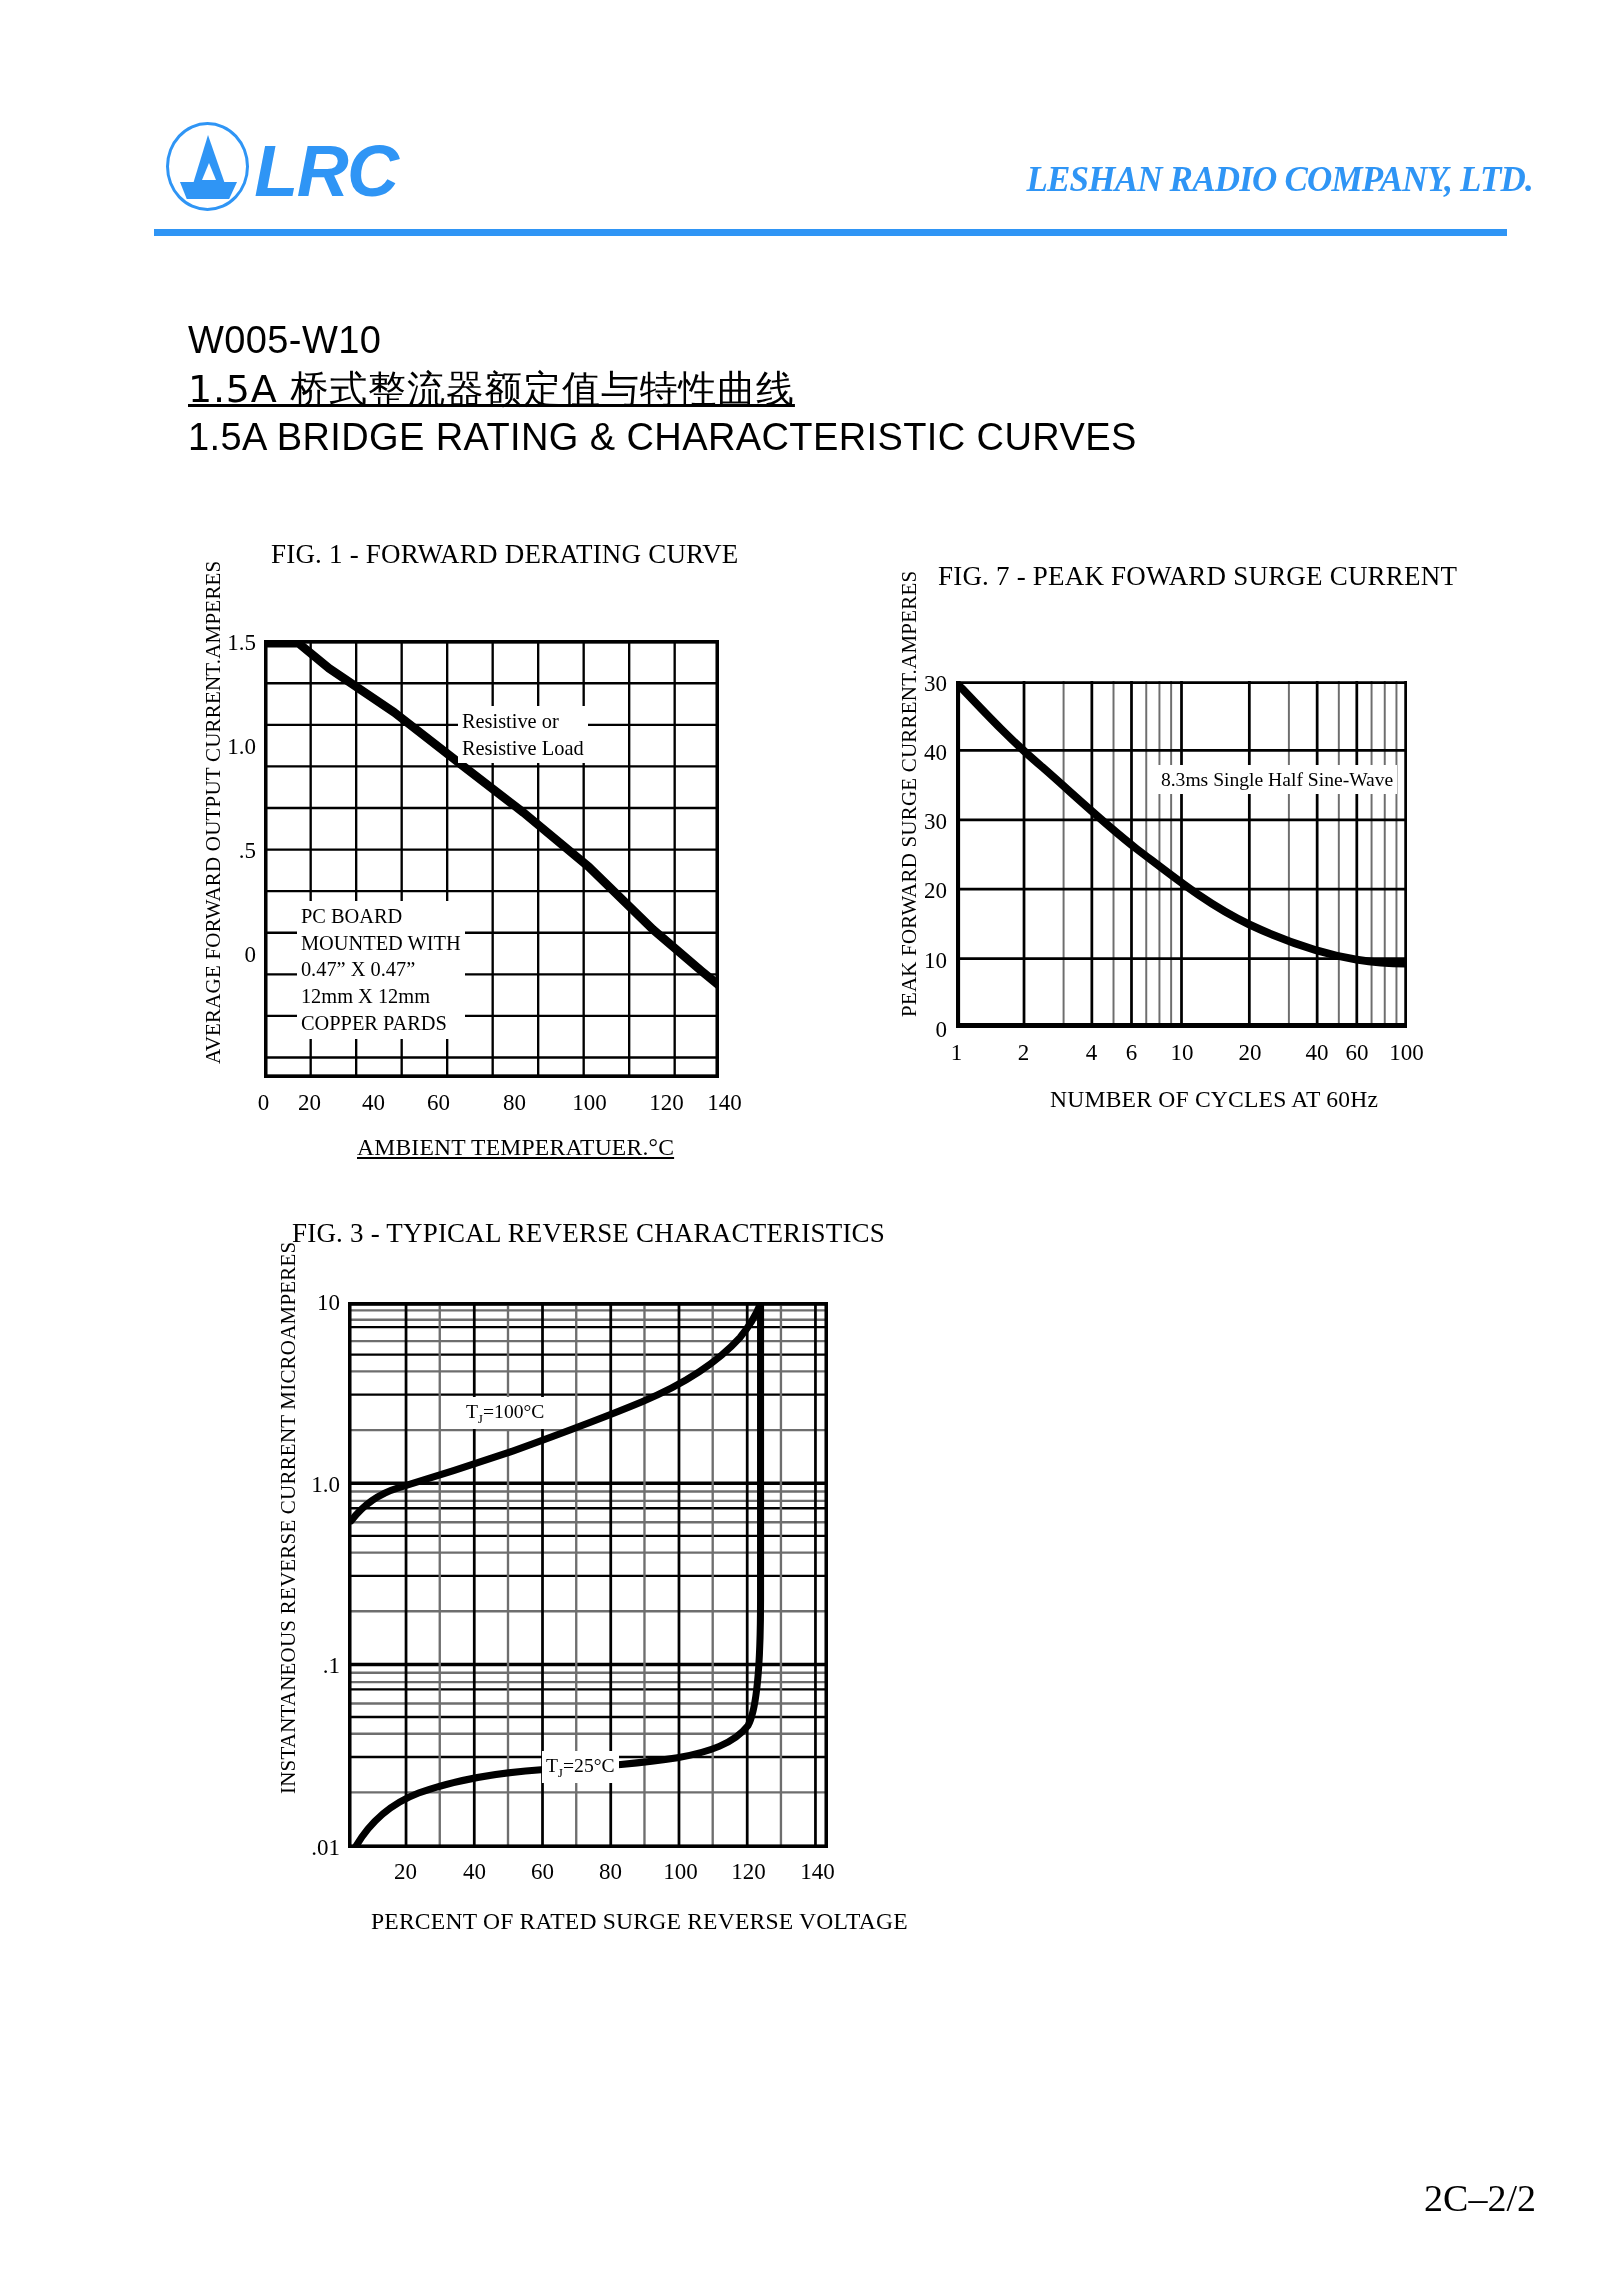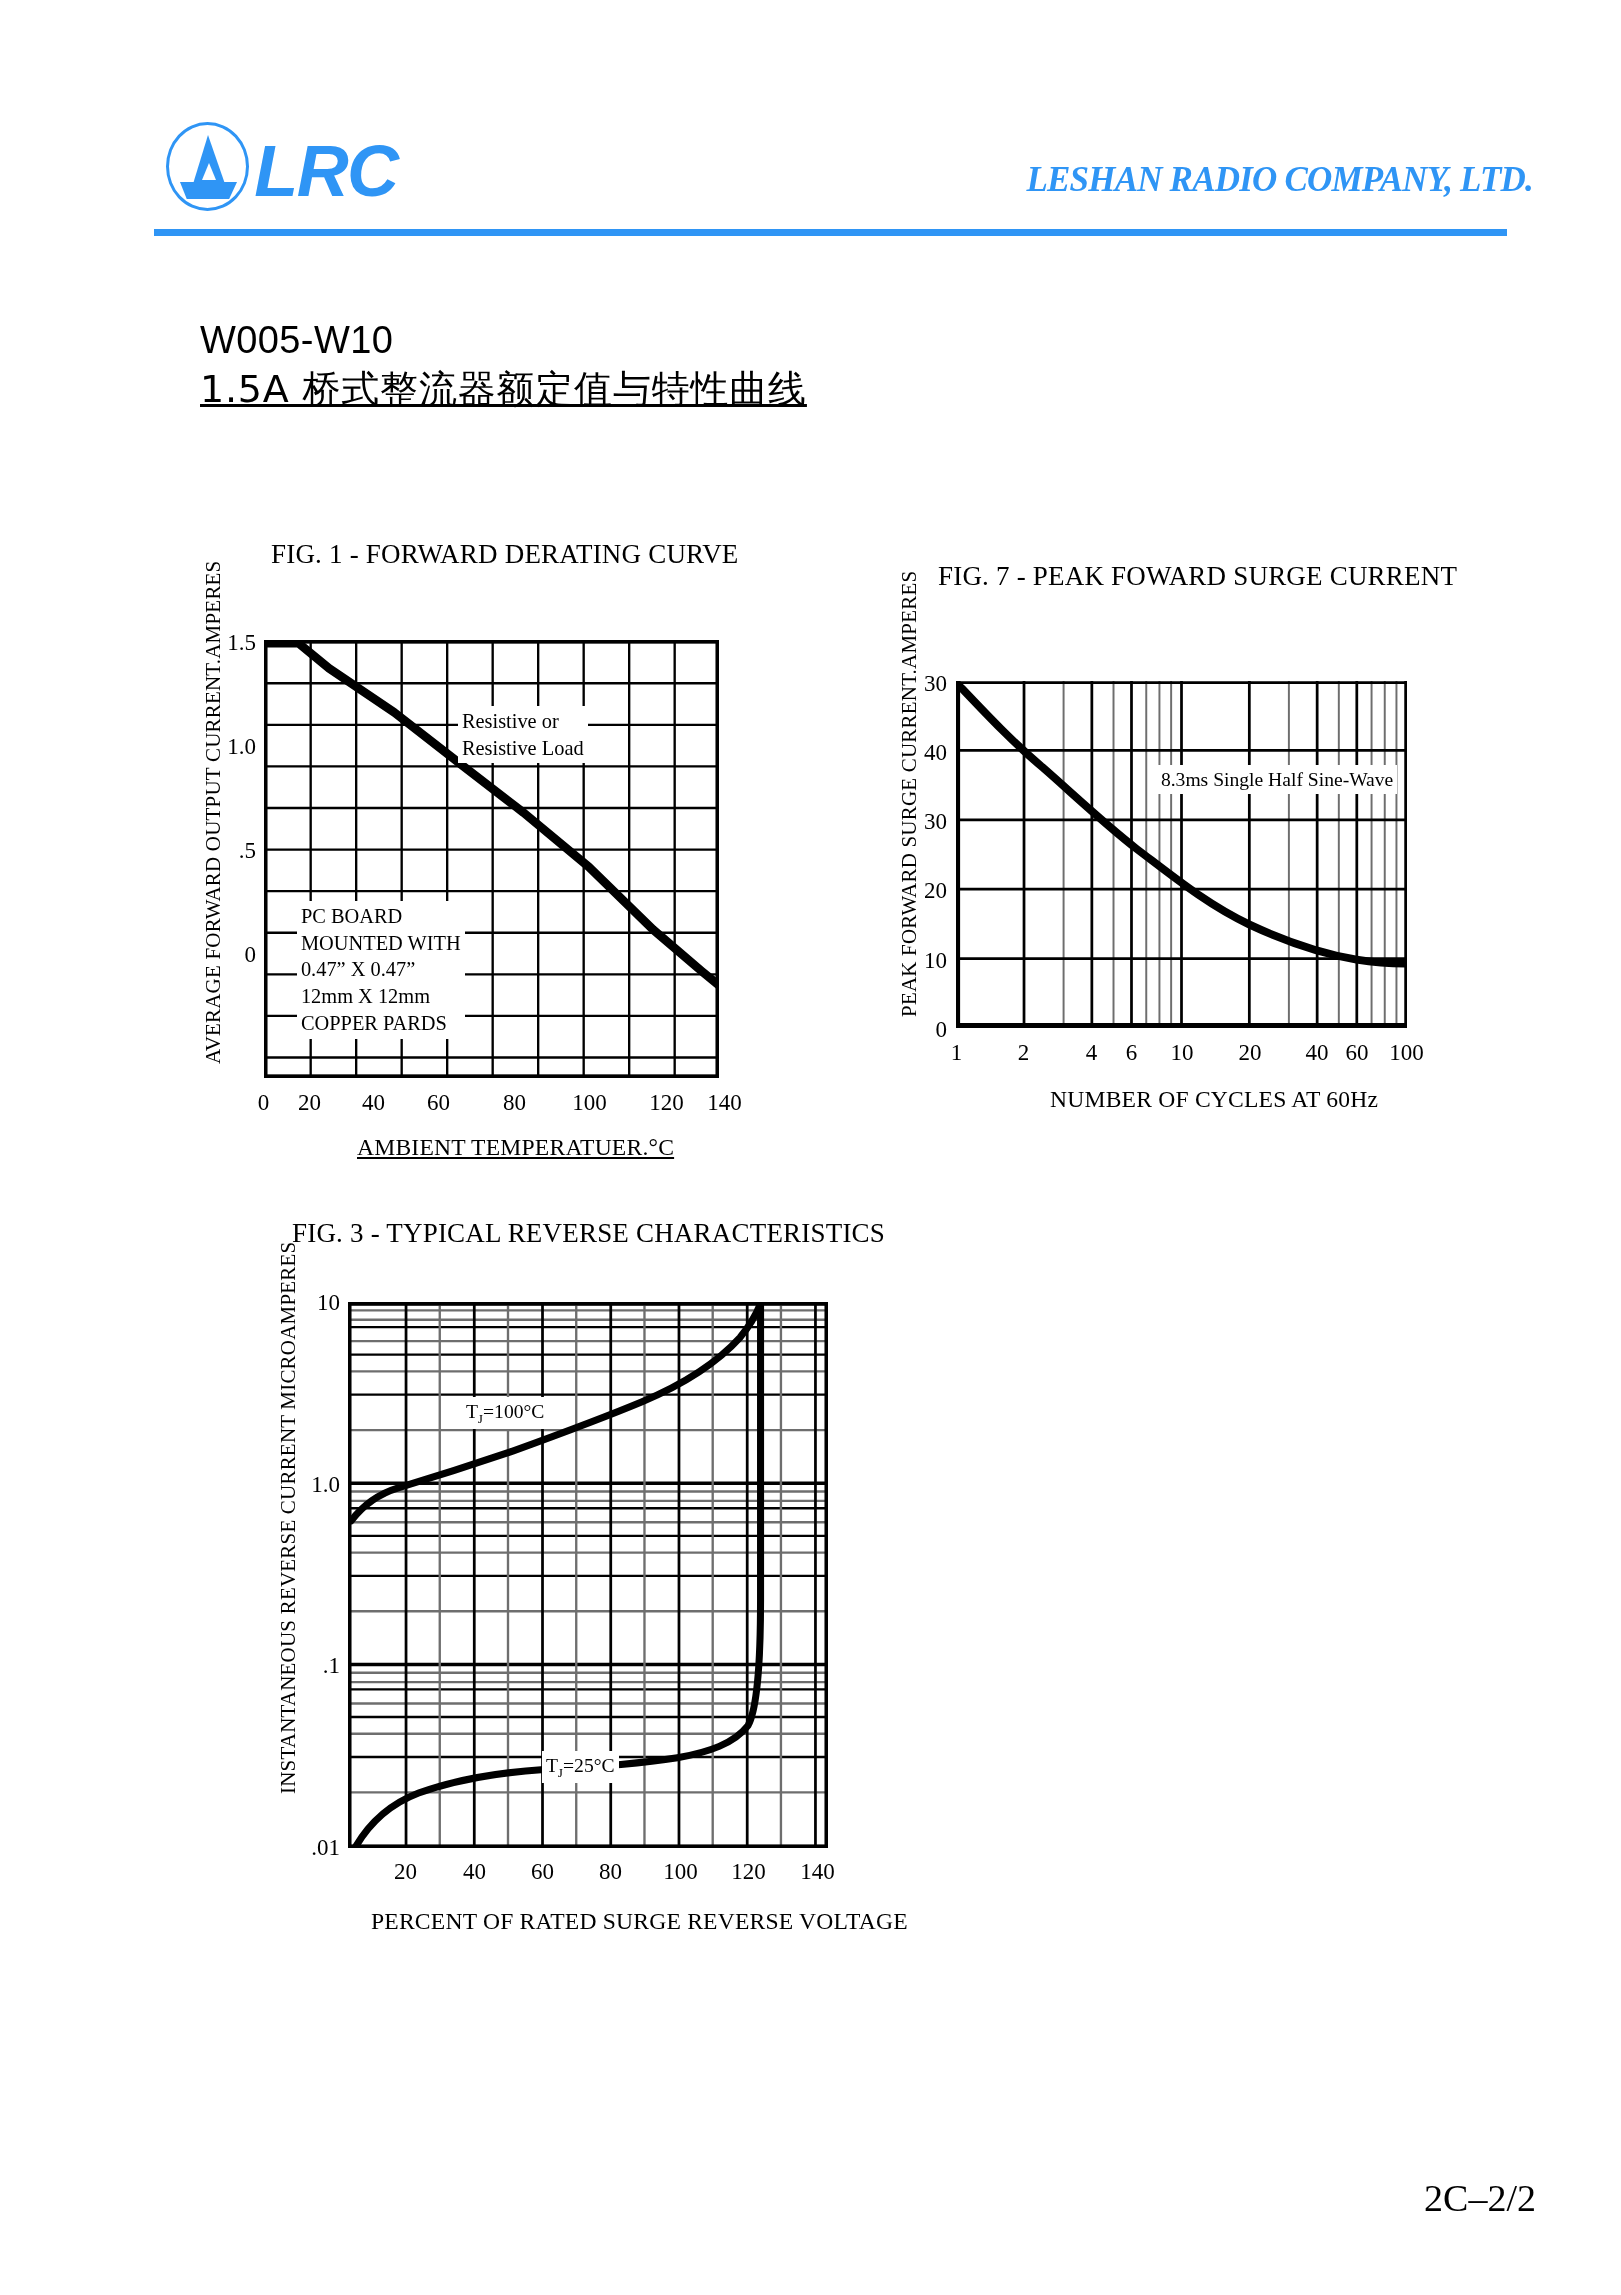--- a/index.html
+++ b/index.html
@@ -103,21 +103,21 @@
     left: 154px;
     top: 229px;
     width: 1353px;
     height: 7px;
     background: #2f95f5;
   }
 
   
   #title-block {
     position: absolute;
-    left: 200px;
+    left: 188px;
     top: 316px;
     width: 1178px;
   }
   .title-line {
     font-family: "Liberation Sans", "DejaVu Sans", sans-serif;
     font-size: 38px;
     color: #000;
     line-height: 1.28;
     white-space: nowrap;
     letter-spacing: 0.4px;
@@ -200,20 +200,21 @@
       <div id="logo-text">LRC</div>
     </div>
 
     <div id="company-name">LESHAN RADIO COMPANY, LTD.</div>
     <div id="header-rule"></div>
   </div>
 
   <div id="title-block">
     <div class="title-line">W005-W10</div>
     <div class="title-line cjk">1.5A 桥式整流器额定值与特性曲线</div>
+    <div class="title-line">1.5A BRIDGE RATING &amp; CHARACTERISTIC CURVES</div>
   </div>
 
   <div>
     <div class="fig-title" style="left:271px; top:539px;">FIG. 1 - FORWARD DERATING CURVE</div>
 
     <div class="ylabel-rot" style="left:201px; top:1064px;">AVERAGE FORWARD OUTPUT CURRENT.AMPERES</div>
 
     <div class="tick right" style="left:210px; top:630px; width:46px;">1.5</div>
     <div class="tick right" style="left:210px; top:734px; width:46px;">1.0</div>
     <div class="tick right" style="left:210px; top:838px; width:46px;">.5</div>

